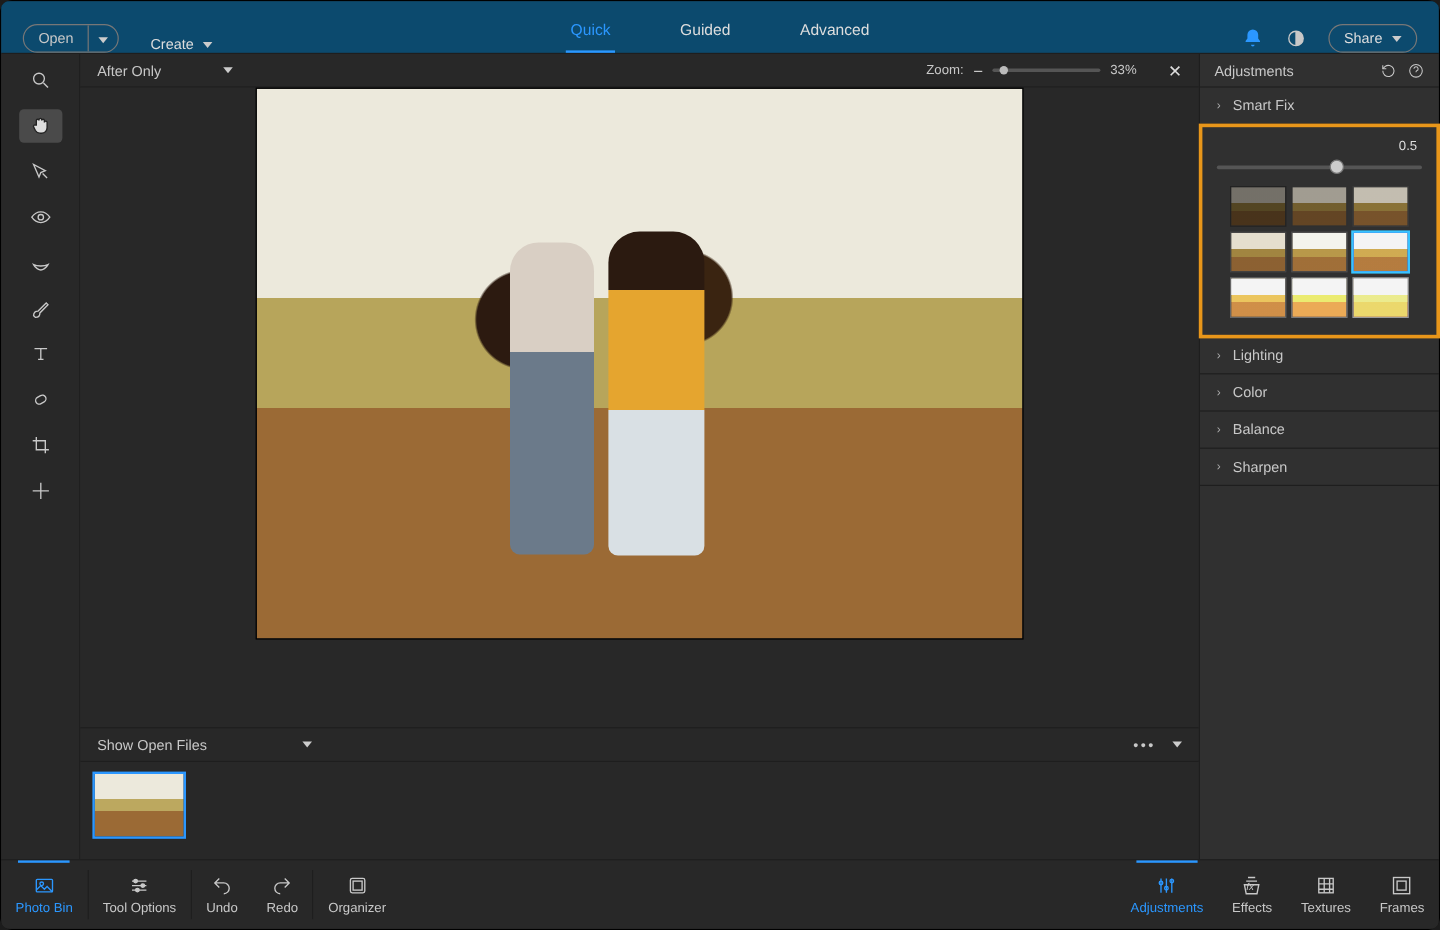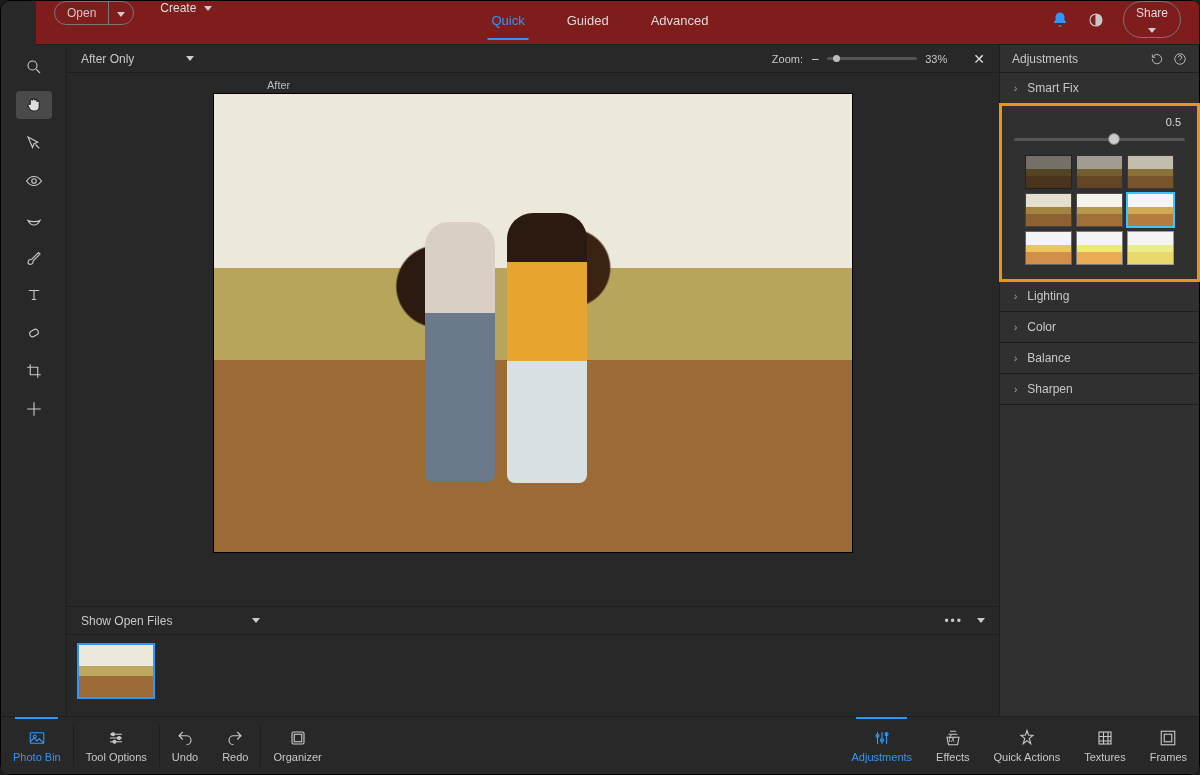--- a/index.html
+++ b/index.html
@@ -1,27 +1,27 @@
 <!DOCTYPE html>
 <html><head>
 <meta charset="utf-8">
 <style>
 * { margin:0; padding:0; box-sizing:border-box; font-family:"Segoe UI", Arial, sans-serif; }
 body { background:#1c1c1c; color:#c8c8c8; font-size:12px; width:1200px; height:775px; overflow:hidden; border-radius:10px; }
 .app { width:1200px; height:775px; display:flex; flex-direction:column; background:#282828; border:1px solid #000; border-radius:10px; }
 
 
-.topbar { height:44px; background:#7f1d1d; display:flex; align-items:flex-start; padding:0 18px; border-bottom:1px solid #1e1e1e;margin-left:35px; }
-.pill-btn { border:1px solid #777; border-radius:20px; padding:4px 12px; display:flex; align-items:center; gap:8px; cursor:pointer; color:#ddd;flex-direction:column; }
+.topbar { height:44px; background:#0c4a6e; display:flex; align-items:flex-end; padding:0 18px; border-bottom:1px solid #1e1e1e; }
+.pill-btn { border:1px solid #777; border-radius:20px; padding:4px 12px; display:flex; align-items:center; gap:8px; cursor:pointer; color:#ddd; }
 .pill-split { border:1px solid #777; border-radius:20px; display:flex; align-items:center; overflow:hidden; }
 .pill-split > span { padding:4px 12px; }
 .pill-split .seg-r { border-left:1px solid #777; padding:4px 8px; }
 .chev { display:inline-block; width:0; height:0; border-left:4px solid transparent; border-right:4px solid transparent; border-top:5px solid #ccc; }
 .create-menu { margin-left:26px; color:#ddd; display:flex; align-items:center; gap:8px; cursor:pointer; }
-.tabs { position:absolute; left:50%; transform:translateX(-50%); display:flex; gap:34px; font-size:13px; }
+.tabs { position:absolute; left:50%; transform:translateX(-50%); display:flex; gap:50px; font-size:13px; }
 .tabs .tab { padding:12px 4px 10px 4px; cursor:pointer; color:#ddd; }
 .tabs .tab.active { color:#2b97ff; border-bottom:2px solid #2b97ff; }
 .top-right { margin-left:auto; display:flex; align-items:center; gap:18px; }
 .bell, .contrast-ic { width:18px; height:18px; }
 
 
 .main-row { flex:1; display:flex; min-height:0; }
 .toolstrip { width:66px; background:#282828; border-right:1px solid #1e1e1e; display:flex; flex-direction:column; align-items:center; padding-top:8px; gap:10px; }
 .tool-slot { width:36px; height:28px; display:flex; align-items:center; justify-content:center; cursor:pointer; border-radius:4px; }
 .tool-slot.sel { background:#4a4a4a; }
@@ -191,21 +191,20 @@
           <span style="font-size:14px;">−</span>
           <div class="zoom-track">
             <div class="zoom-thumb sm" style="left:6px;"></div>
           </div>
           <span>33%</span>
           <span class="close-x">✕</span>
         </div>
       </div>
 
       <div class="canvas-area">
-        <div class="after-label">After</div>
         <div class="canvas">
           <div class="photo">
             <div class="person" style="left:33%; top:28%; width:70px; height:260px; background:linear-gradient(#d9cfc4 0 35%, #6b7a8a 35% 100%); border-radius:24px 24px 8px 8px;"></div>
             <div class="person" style="left:46%; top:26%; width:80px; height:270px; background:linear-gradient(#2b1a10 0 18%, #e5a52f 18% 55%, #d9e0e4 55% 100%); border-radius:26px 26px 8px 8px;"></div>
           </div>
         </div>
       </div>
 
       <div class="binbar">
         <div class="binbar-left">
@@ -351,26 +350,20 @@
       </div>
       <div class="bitem">
         <svg class="ic" viewBox="0 0 24 24">
             <path d="M8 3h8M6 7h12M4 11h16l-2 10H6z" style="font-style:italic"></path>
             <text x="6" y="17" font-size="11" fill="#c8c8c8" stroke="none" font-style="italic">fx</text>
           </svg>
         <span>Effects</span>
       </div>
       <div class="bitem">
         <svg class="ic" viewBox="0 0 24 24">
-            <path d="M12 2l2 6 6 .5-5 4 2 7-5-4-5 4 2-7-5-4 6-.5z"></path>
-          </svg>
-        <span>Quick Actions</span>
-      </div>
-      <div class="bitem">
-        <svg class="ic" viewBox="0 0 24 24">
             <rect x="4" y="4" width="16" height="16"></rect>
             <path d="M4 10h16M4 16h16M10 4v16M16 4v16"></path>
           </svg>
         <span>Textures</span>
       </div>
       <div class="bitem">
         <svg class="ic" viewBox="0 0 24 24">
             <rect x="3" y="3" width="18" height="18"></rect>
             <rect x="7" y="7" width="10" height="10"></rect>
           </svg>

